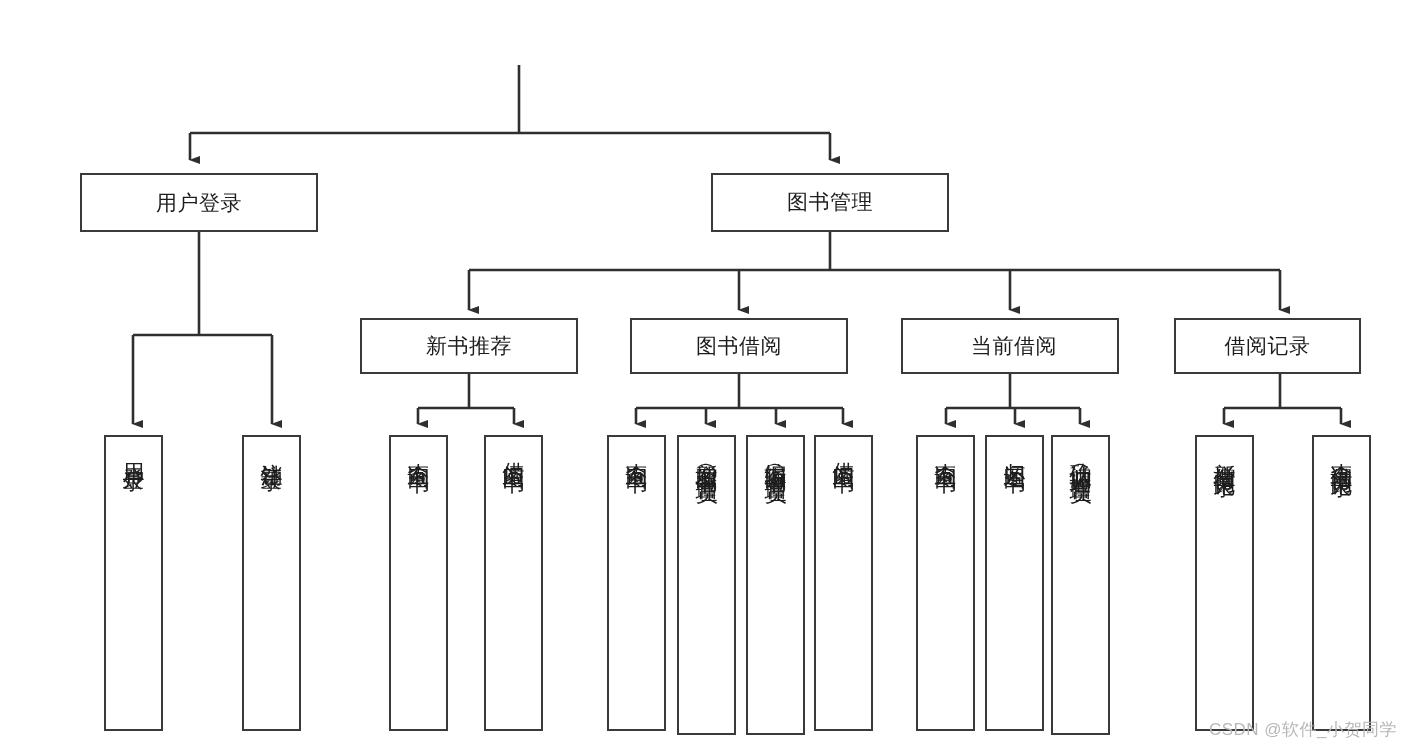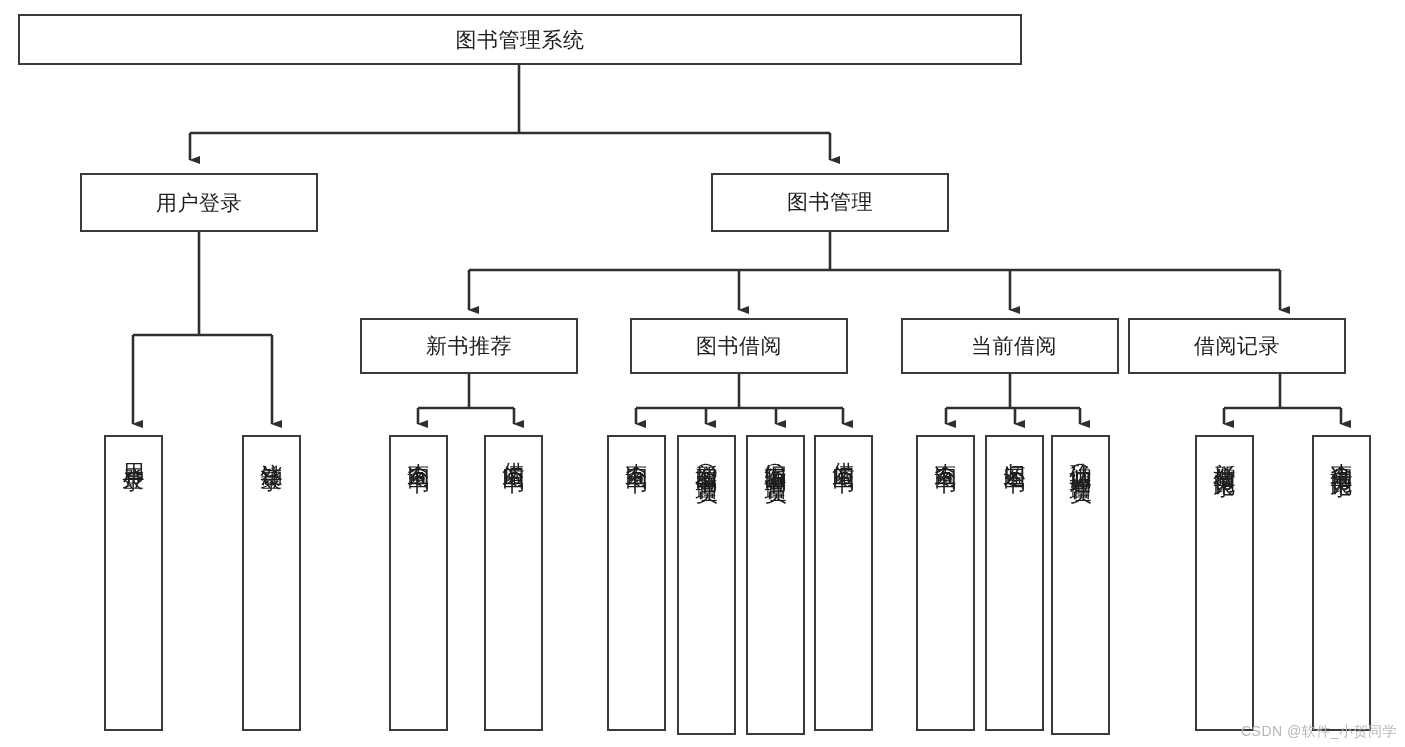--- a/index.html
+++ b/index.html
@@ -55,21 +55,21 @@
     writing-mode: vertical-rl;
     text-orientation: upright;
     font-size: 22px;
     line-height: 1.28;
     letter-spacing: 3px;
   }
   .watermark {
     position: absolute;
     right: 8px;
     bottom: 6px;
-    font-size: 14px;
+    font-size: 17px;
     color: #b7b7b7;
     letter-spacing: 0.5px;
     user-select: none;
     white-space: nowrap;
   }
 </style>
 </head>
 <body>
 
 <div id="diagram-root">
@@ -117,41 +117,38 @@
       <path d="M1015,408 L1015,424" marker-end="url(#arrow)"></path>
       <path d="M1080,408 L1080,424" marker-end="url(#arrow)"></path>
 
       <path d="M1280,374 L1280,408"></path>
       <path d="M1224,408 L1341,408"></path>
       <path d="M1224,408 L1224,424" marker-end="url(#arrow)"></path>
       <path d="M1341,408 L1341,424" marker-end="url(#arrow)"></path>
     </g>
   </svg>
 
-  <div class="node horizontal" style="left:18px; top:14px; width:1004px; height:51px;">
-    <span class="node-label">图书管理系统</span>
-  </div>
 
   <div class="node horizontal" style="left:80px; top:173px; width:238px; height:59px;">
     <span class="node-label">用户登录</span>
   </div>
   <div class="node horizontal" style="left:711px; top:173px; width:238px; height:59px;font-family:Liberation Serif, serif;">
     <span class="node-label">图书管理</span>
   </div>
 
   <div class="node horizontal" style="left:360px; top:318px; width:218px; height:56px;justify-content:center;">
     <span class="node-label">新书推荐</span>
   </div>
   <div class="node horizontal" style="left:630px; top:318px; width:218px; height:56px;">
     <span class="node-label">图书借阅</span>
   </div>
   <div class="node horizontal" style="left:901px; top:318px; width:218px; height:56px;padding-left:8px;">
     <span class="node-label">当前借阅</span>
   </div>
-  <div class="node horizontal" style="left:1128px; top:318px; width:218px; height:56px;">
+  <div class="node horizontal" style="left:1174px; top:318px; width:187px; height:56px;">
     <span class="node-label">借阅记录</span>
   </div>
 
   <div class="node vertical" style="left:104px; top:435px; width:59px; height:296px;">
     <span class="node-label">用户登录</span>
   </div>
   <div class="node vertical" style="left:242px; top:435px; width:59px; height:296px;">
     <span class="node-label">注销登录</span>
   </div>
 

